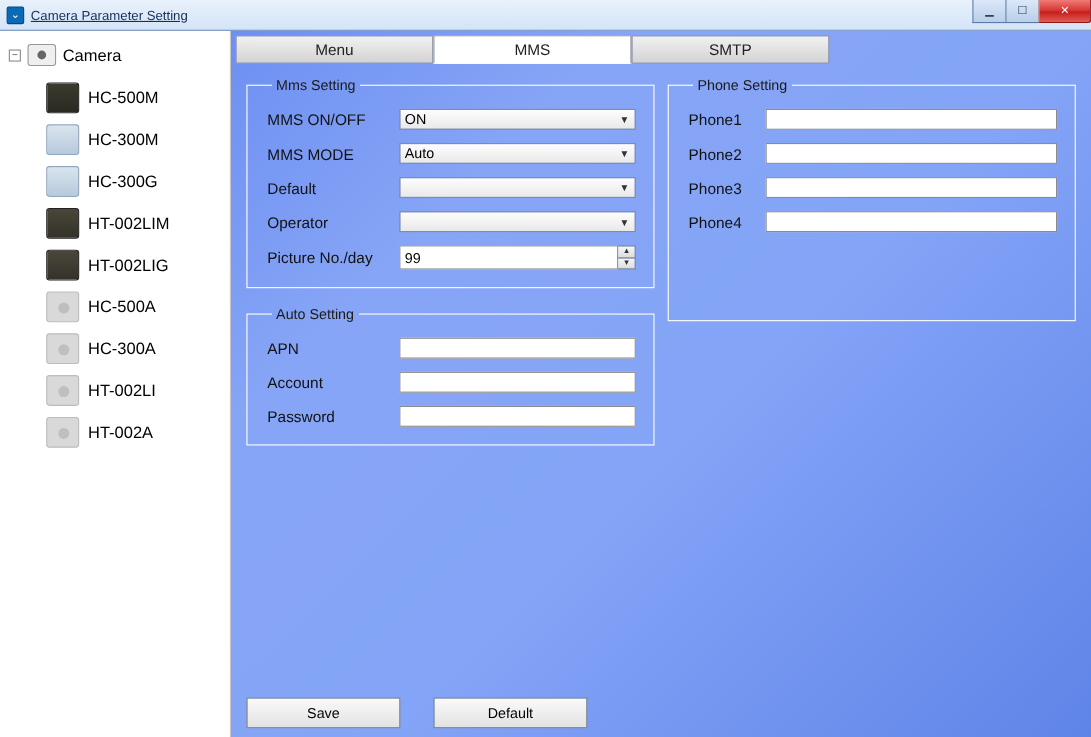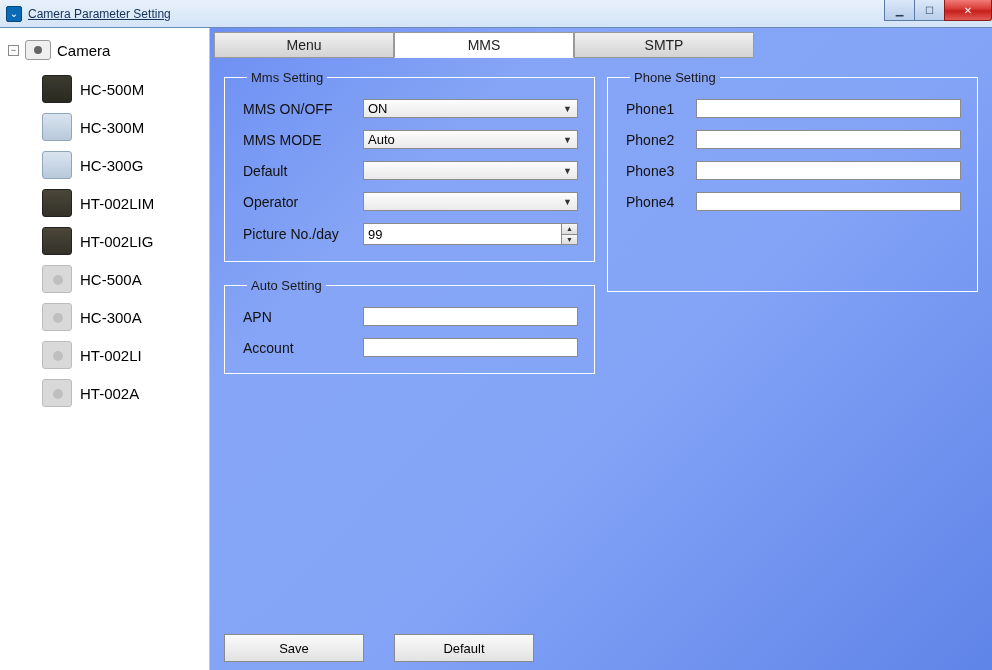--- a/index.html
+++ b/index.html
@@ -248,20 +248,24 @@
         <fieldset class="group">
           <legend>Auto Setting</legend>
           <div class="row">
               <label>APN</label>
               <input class="ctl-text" value="" style="">
             </div>
           <div class="row">
               <label>Account</label>
               <input class="ctl-text" value="" style="">
             </div>
+          <div class="row">
+              <label>Password</label>
+              <input class="ctl-text" value="" style="">
+            </div>
         </fieldset>
 
       </div>
 
       <div class="col">
         <fieldset class="group phone" style="min-height:222px">
           <legend>Phone Setting</legend>
           <div class="row">
               <label>Phone1</label>
               <input class="ctl-text" value="" style="">

